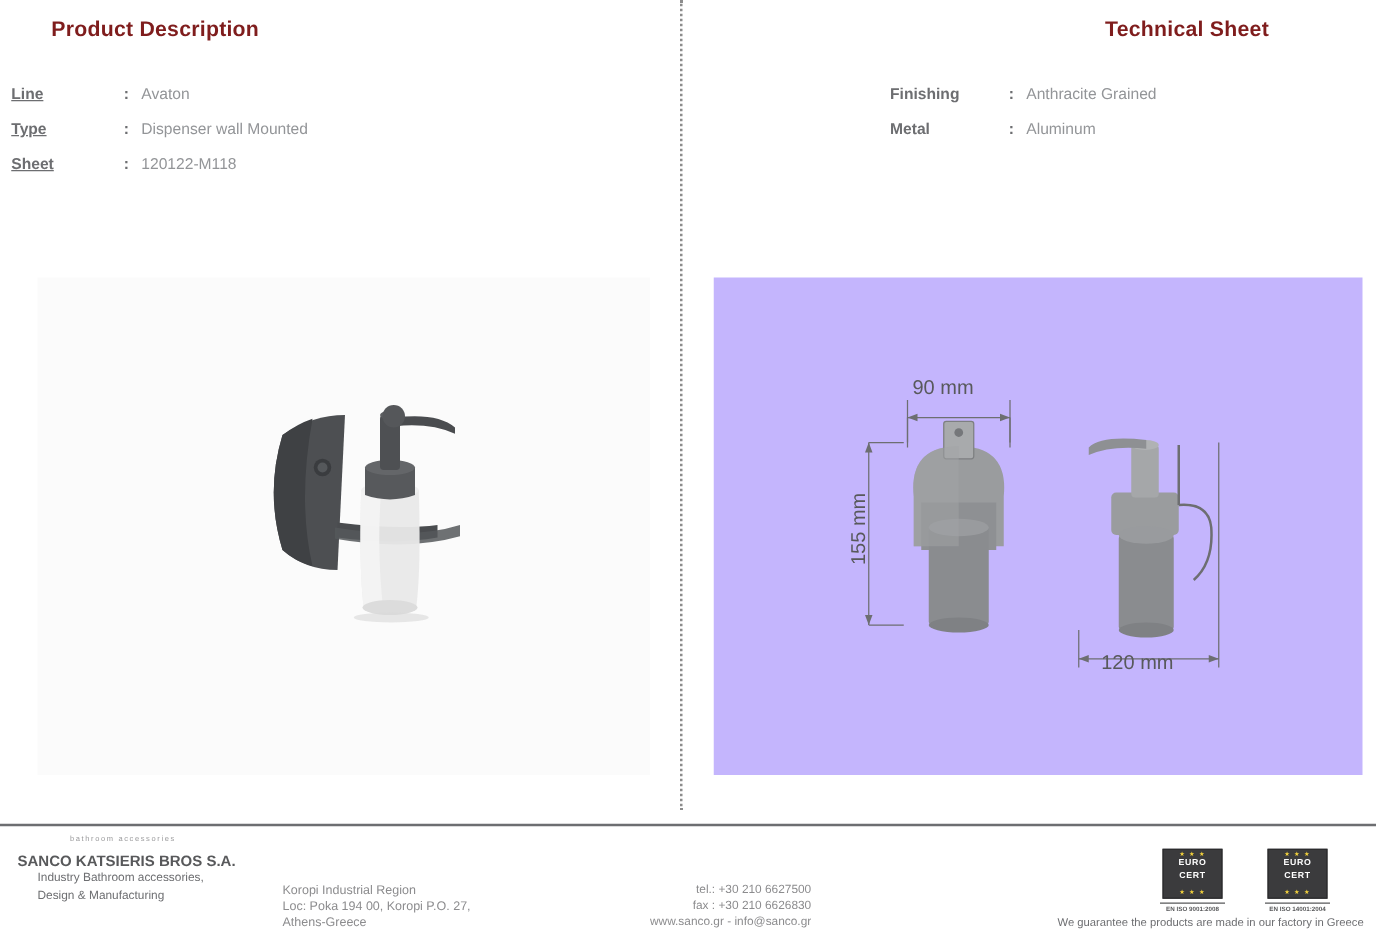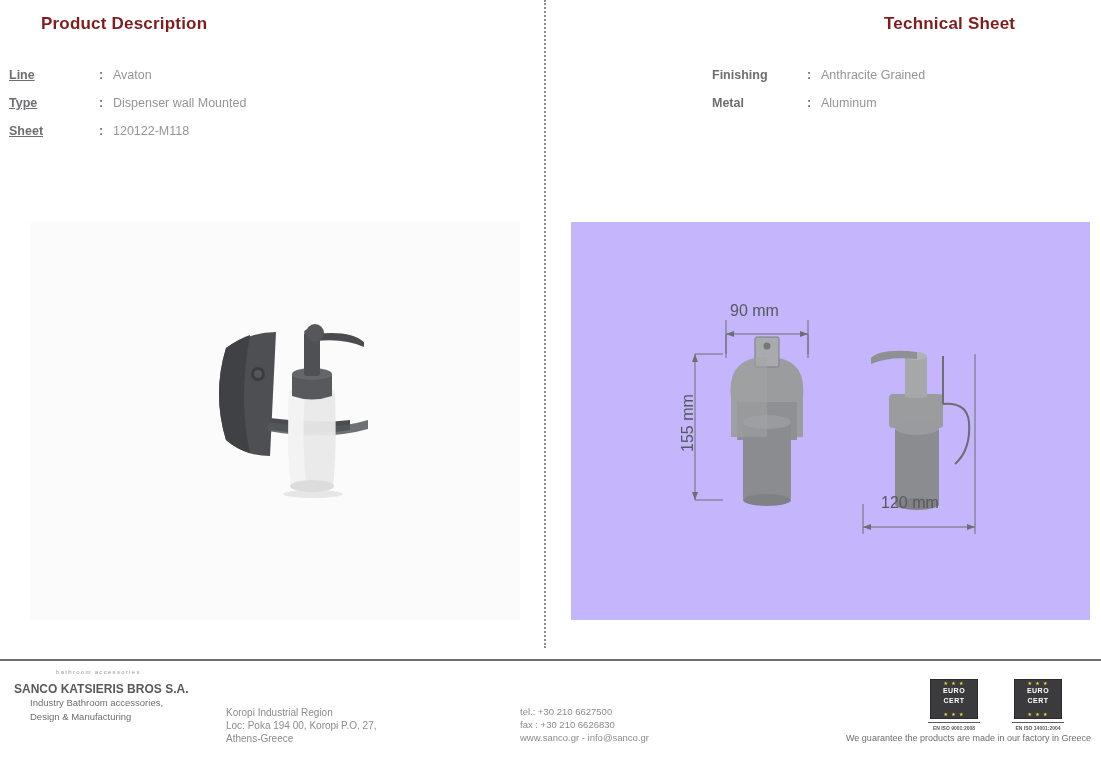--- a/index.html
+++ b/index.html
@@ -155,20 +155,21 @@
     color: #8c8c8e;
     line-height: 13px;
   }
   .contact-block {
     position: absolute;
     left: 520px;
     top: 44px;
     font-size: 9.5px;
     color: #8c8c8e;
     line-height: 13px;
+    text-align: right;
   }
   .cert-block {
     position: absolute;
     left: 928px;
     top: 18px;
     display: flex;
     gap: 32px;
   }
   .cert {
     width: 52px;
@@ -348,21 +349,21 @@
         <ellipse cx="346" cy="282" rx="22" ry="6" fill="#7f8184"></ellipse>
         <path d="M372 182 q24 -2 26 18 q2 28 -14 42" stroke="#6d6e71" stroke-width="2" fill="none"></path>
         <path d="M372 182 l0 -48" stroke="#6d6e71" stroke-width="2" fill="none"></path>
       </g>
     </svg>
 
     <div class="dim-text" style="left:159px; top:80px;">90 mm</div>
 
     <div class="dim-vert" style="left:108px; top:230px;">155 mm</div>
 
-    <div class="dim-text" style="left:310px; top:272px;">120 mm</div>
+    <div class="dim-text" style="left:310px; top:300px;">120 mm</div>
   </div>
 
   <div class="footer-rule"></div>
   <div class="footer">
 
     <div class="logo-block">
       <div class="logo-sub">bathroom accessories</div>
       <div class="company-name">SANCO KATSIERIS BROS S.A.</div>
       <div class="company-line">Industry Bathroom accessories,</div>
       <div class="company-line">Design &amp; Manufacturing</div>

